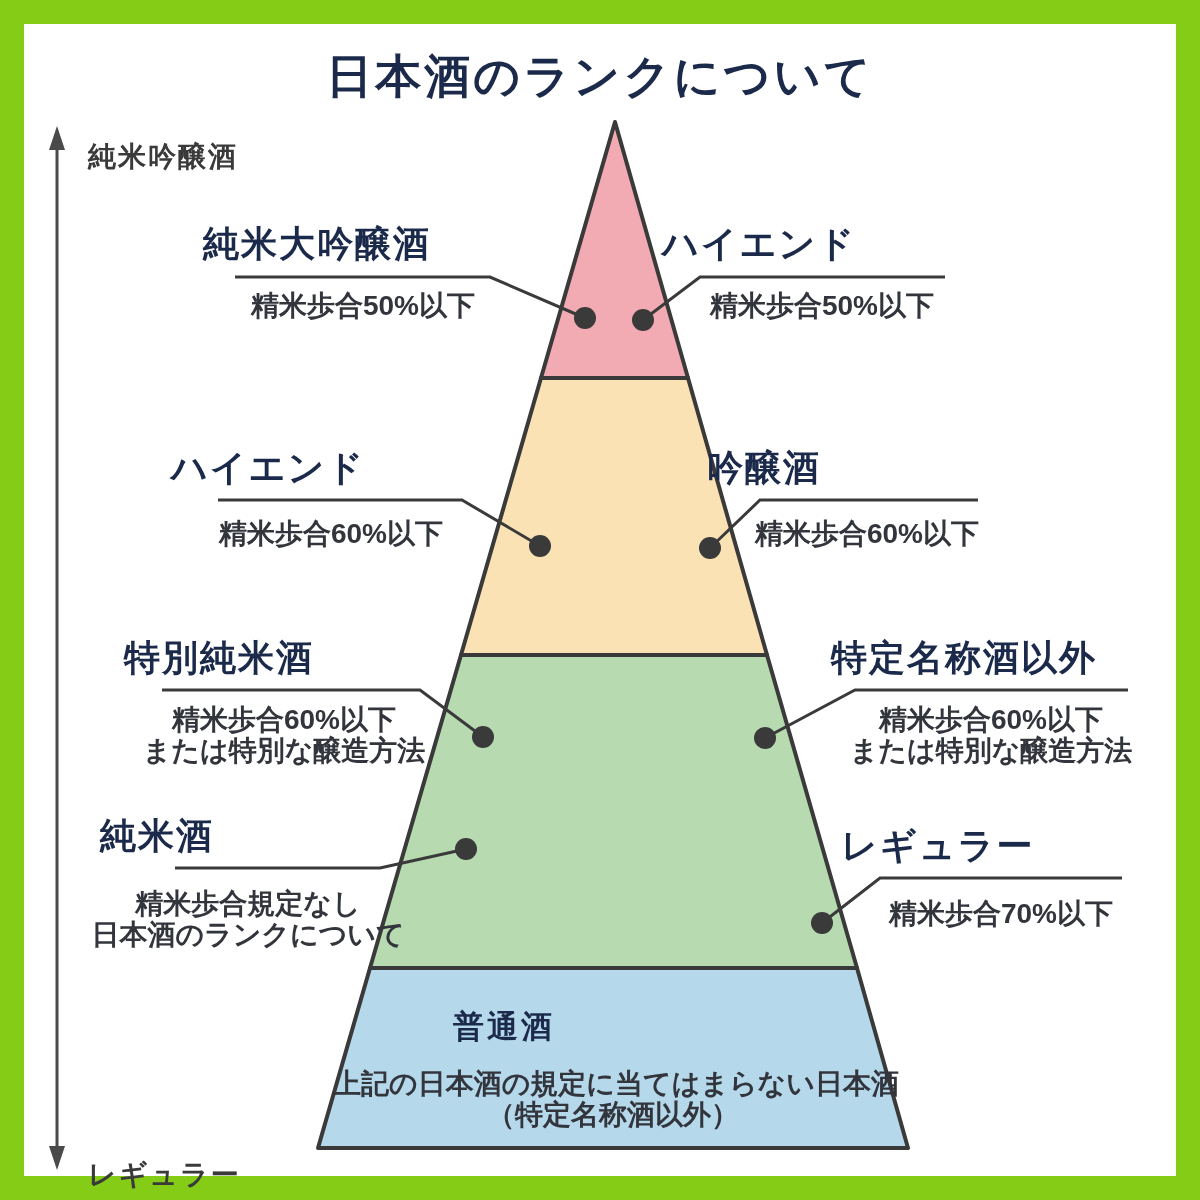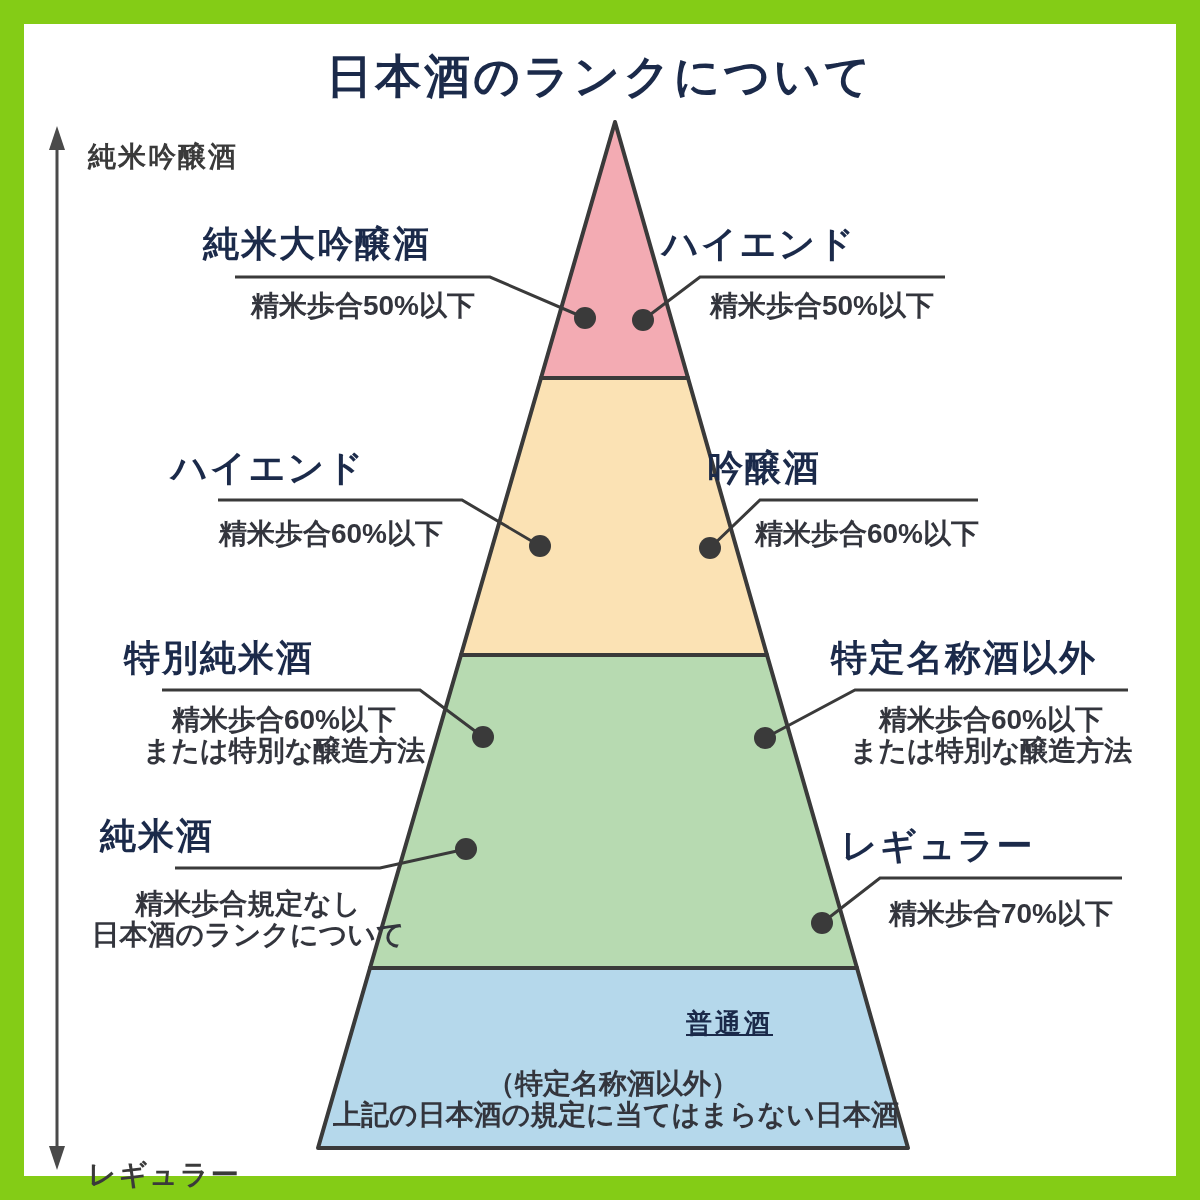--- a/index.html
+++ b/index.html
@@ -8,22 +8,22 @@
   .stage { position:relative; width:1200px; height:1200px; background:#84cc16; overflow:hidden; }
   .card { position:absolute; left:24px; top:24px; right:24px; bottom:24px; background:#ffffff; }
   svg.layer { position:absolute; left:0; top:0; width:1200px; height:1200px; }
   .page-title { position:absolute; top:46px; left:0; width:1200px; text-align:center;
                 font-size:46px; font-weight:bold; color:#1b2a4a; letter-spacing:3px; }
   .heading { position:absolute; font-size:36px; font-weight:bold; color:#1b2a4a;
              text-align:left; letter-spacing:2px; white-space:nowrap; }
   .desc { position:absolute; font-size:28px; font-weight:600; color:#33353d;
           text-align:center; line-height:31px; white-space:nowrap; }
   .axis-label { position:absolute; font-size:28px; font-weight:600; color:#3a3a3a; letter-spacing:2px; }
-  .bottom-heading { position:absolute; font-size:26px; font-weight:bold; color:#1b2a4a;
-                    text-align:right; letter-spacing:3px;text-decoration:underline; }
+  .bottom-heading { position:absolute; font-size:31px; font-weight:bold; color:#1b2a4a;
+                    text-align:left; letter-spacing:3px; }
   
   .tier { stroke:#3a3a3a; stroke-width:4; stroke-linejoin:round; }
   .leader { fill:none; stroke:#3a3a3a; stroke-width:3; }
   .dot { fill:#3a3a3a; }
   .axis-line { stroke:#4a4a4a; stroke-width:3; }
   .axis-head { fill:#4a4a4a; }
 </style>
 </head>
 <body>
 
@@ -105,16 +105,16 @@
     <div>または特別な醸造方法</div>
   </div>
 
   <div class="heading" style="left:841px; top:822px; width:320px;">レギュラー</div>
   <div class="desc" style="left:841px; top:898px; width:320px;">
     <div>精米歩合70%以下</div>
   </div>
 
   <div class="bottom-heading" style="left:453px; top:1006px; width:320px;">普通酒</div>
   <div class="desc" style="left:333px; top:1068px; width:560px;">
+    <div>上記の日本酒の規定に当てはまらない日本酒</div>
     <div>（特定名称酒以外）</div>
-    <div>上記の日本酒の規定に当てはまらない日本酒</div>
   </div>
 </div>
 
 </body></html>

